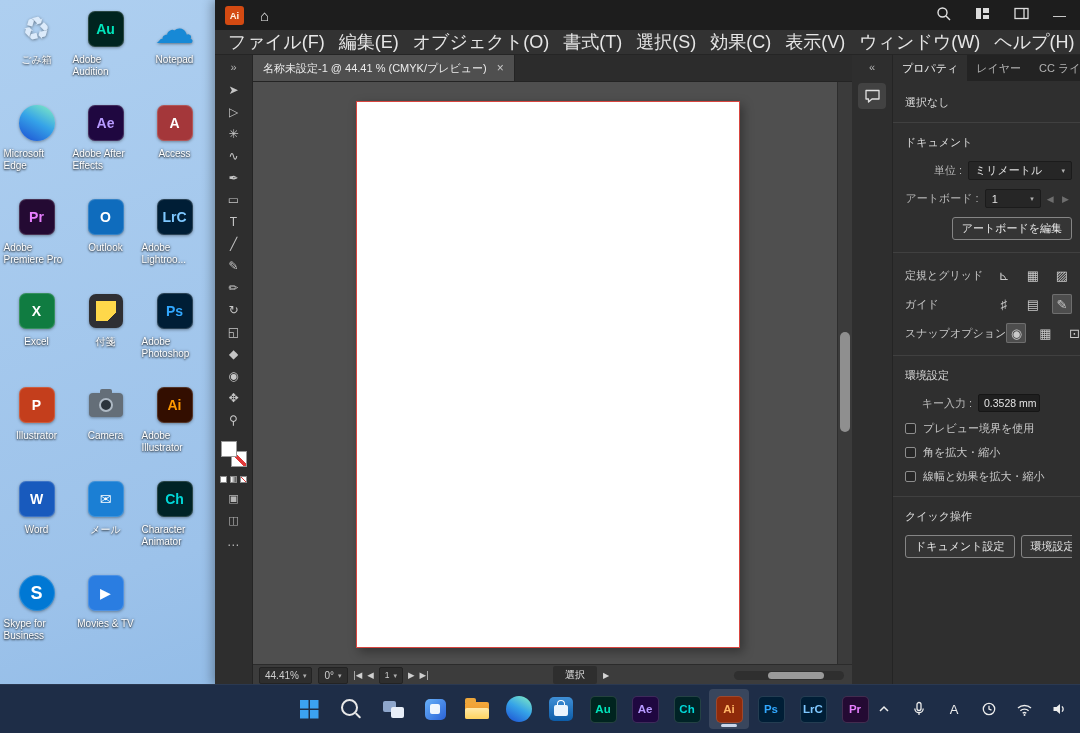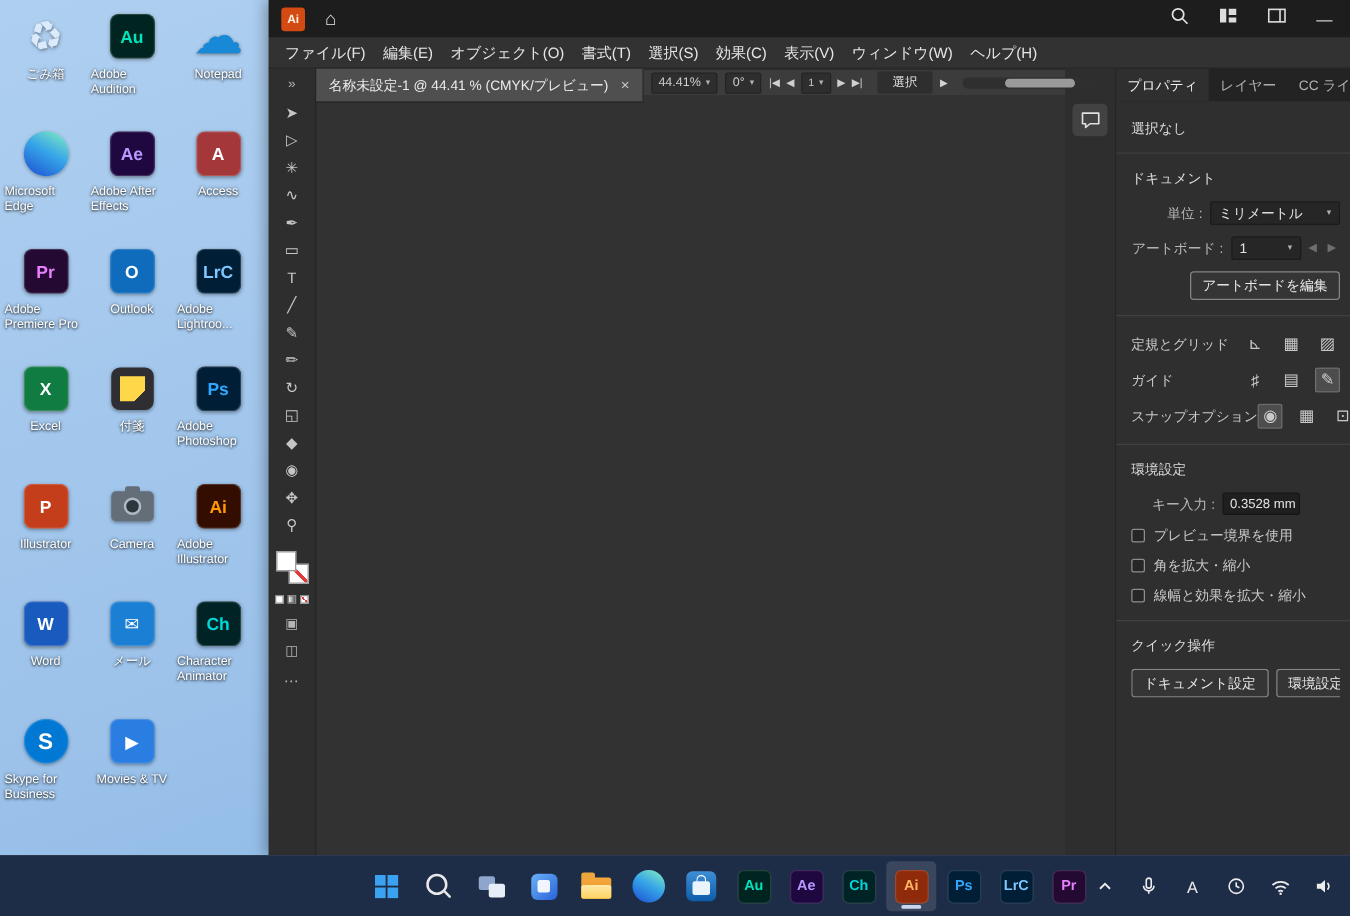--- a/index.html
+++ b/index.html
@@ -33,38 +33,38 @@
   
   .ai{position:absolute;left:215px;top:0;width:865px;height:685px;display:flex;flex-direction:column;
       background:#323232;box-shadow:-3px 0 10px rgba(0,0,0,.3);}
   .titlebar{height:30px;background:#1d1d1d;display:flex;align-items:center;padding:0 14px 0 10px;gap:16px;flex:none;}
   .ai-logo{width:19px;height:19px;border-radius:3px;background:#d34a12;color:#fff2e2;font-size:9.5px;font-weight:bold;
            display:flex;align-items:center;justify-content:center;}
   .home{color:#e8e8e8;font-size:15px;line-height:1;}
   .tbar-right{margin-left:auto;display:flex;align-items:center;gap:24px;color:#e0e0e0;}
   .minimize{font-size:13px;color:#ddd;}
   .menubar{height:24px;background:#323232;border-bottom:1px solid #252525;display:flex;align-items:center;padding-left:6px;flex:none;}
-  .menu-item{font-size:12px;color:#e6e6e6;padding:0 7px;white-space:nowrap;}
+  .menu-item{font-size:18px;color:#e6e6e6;padding:0 7px;white-space:nowrap;}
 
   .content{flex:1;display:flex;min-height:0;}
   .toolbar{width:37px;background:#2e2e2e;border-right:1px solid #242424;display:flex;flex-direction:column;align-items:center;flex:none;}
   .tb-head,.cs-head{height:24px;display:flex;align-items:center;justify-content:center;color:#b5b5b5;font-size:11px;width:100%;flex:none;}
   .tool{width:24px;height:22px;display:flex;align-items:center;justify-content:center;color:#c6c6c6;font-size:12px;}
   .swatches{position:relative;width:26px;height:26px;margin-top:10px;flex:none;}
   .stroke-sw{position:absolute;right:0;bottom:0;width:16px;height:16px;background:#fff;border:1px solid #9a9a9a;box-sizing:border-box;
              background-image:linear-gradient(45deg,rgba(0,0,0,0) 42%,#e03a3a 42%,#e03a3a 58%,rgba(0,0,0,0) 58%);}
   .fill-sw{position:absolute;left:0;top:0;width:16px;height:16px;background:#fff;border:1px solid #9a9a9a;box-sizing:border-box;}
   .minis{display:flex;gap:3px;margin-top:9px;}
   .mini{width:7px;height:7px;border:1px solid #8a8a8a;background:#fff;box-sizing:border-box;}
   .mini.grad{background:linear-gradient(90deg,#fff,#555);}
   .mini.none{background:linear-gradient(45deg,rgba(0,0,0,0) 42%,#e03a3a 42%,#e03a3a 58%,rgba(0,0,0,0) 58%),#fff;}
   .mode{color:#b5b5b5;font-size:11px;margin-top:9px;}
   .more{color:#b5b5b5;margin-top:11px;font-size:12px;letter-spacing:1px;}
 
-  .center{flex:1;display:flex;flex-direction:row;min-width:0;}
+  .center{flex:1;display:flex;flex-direction:column;min-width:0;}
   .tabbar{height:26px;background:#2c2c2c;display:flex;align-items:stretch;border-bottom:1px solid #242424;flex:none;}
   .doc-tab{background:#4f4f4f;display:flex;align-items:center;gap:10px;padding:0 10px;font-size:11px;color:#ececec;border-right:1px solid #242424;}
   .tab-close{color:#c9c9c9;font-size:12px;}
   .canvas{flex:1;position:relative;background:#4f4f4f;overflow:hidden;}
   .artboard{position:absolute;left:103px;top:19px;width:384px;height:547px;background:#fff;
             border:1px solid #d8453f;box-sizing:border-box;box-shadow:3px 4px 10px rgba(0,0,0,.35);}
   .vscroll{position:absolute;right:0;top:0;bottom:0;width:14px;background:#3b3b3b;border-left:1px solid #2d2d2d;}
   .vthumb{position:absolute;left:2px;right:2px;top:250px;height:100px;background:#8f8f8f;border-radius:5px;}
   .statusbar{height:20px;background:#3c3c3c;border-top:1px solid #2b2b2b;display:flex;align-items:center;gap:6px;
              padding:0 6px;font-size:10px;color:#cfcfcf;flex:none;}

